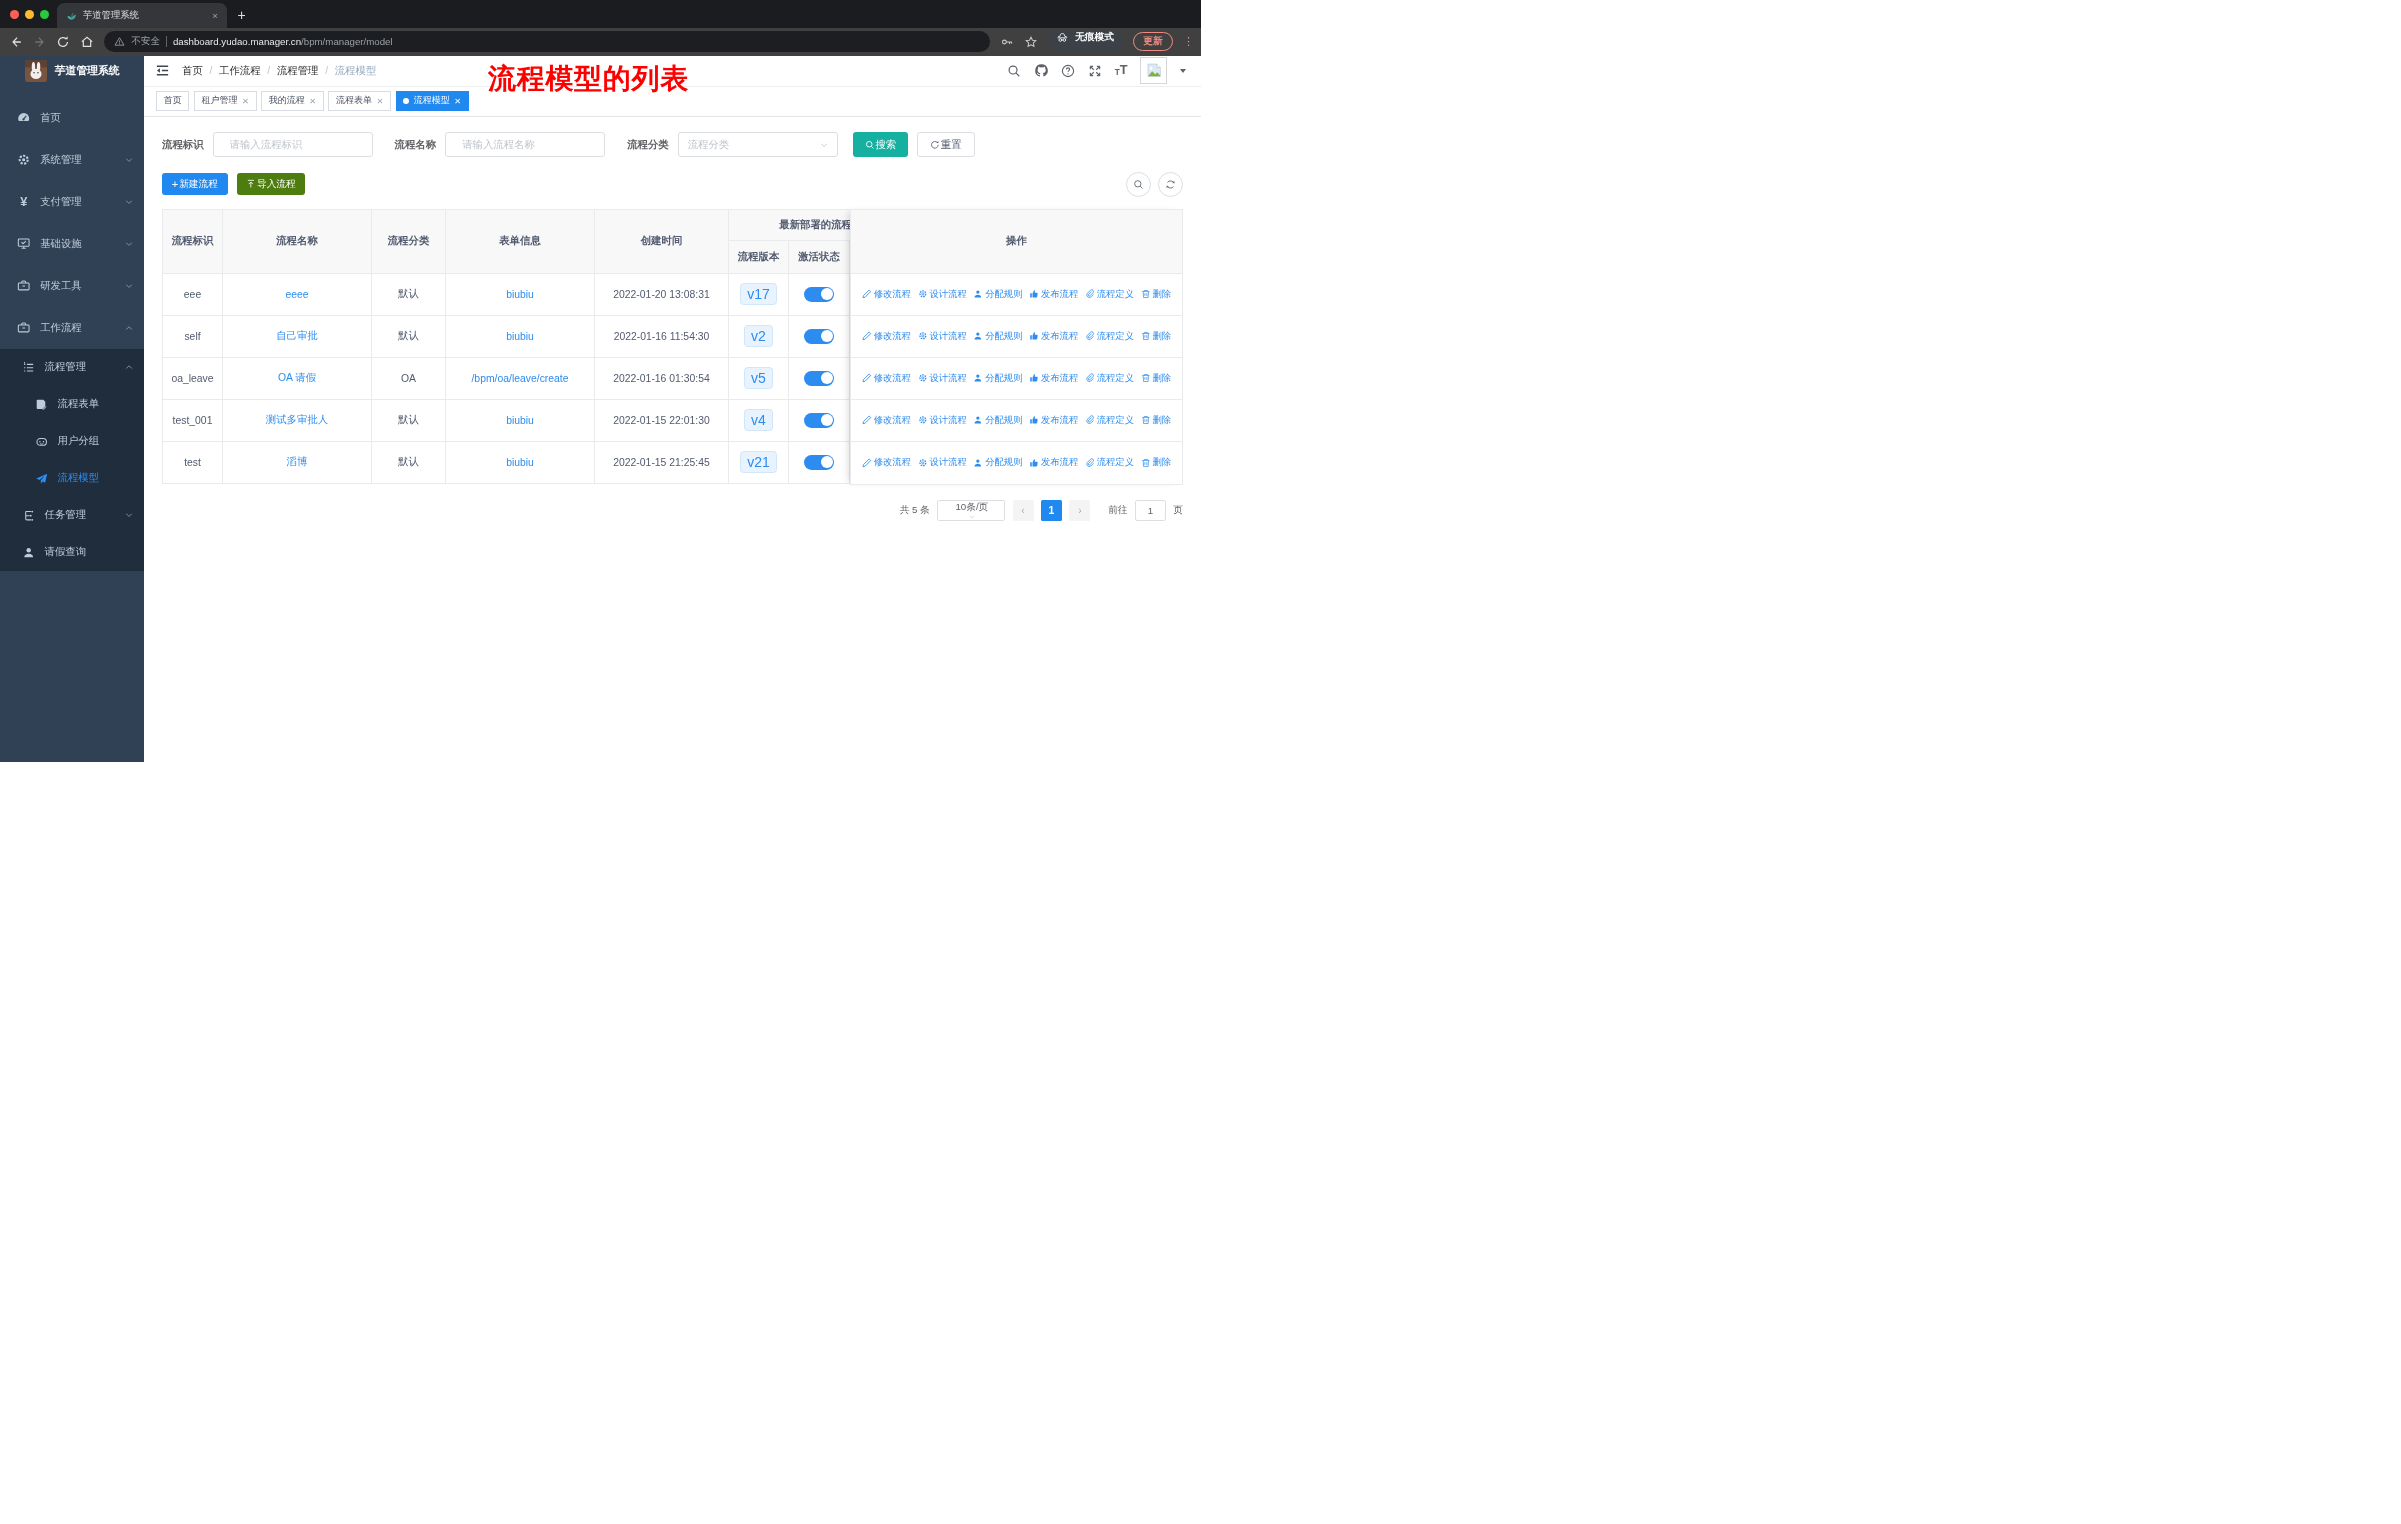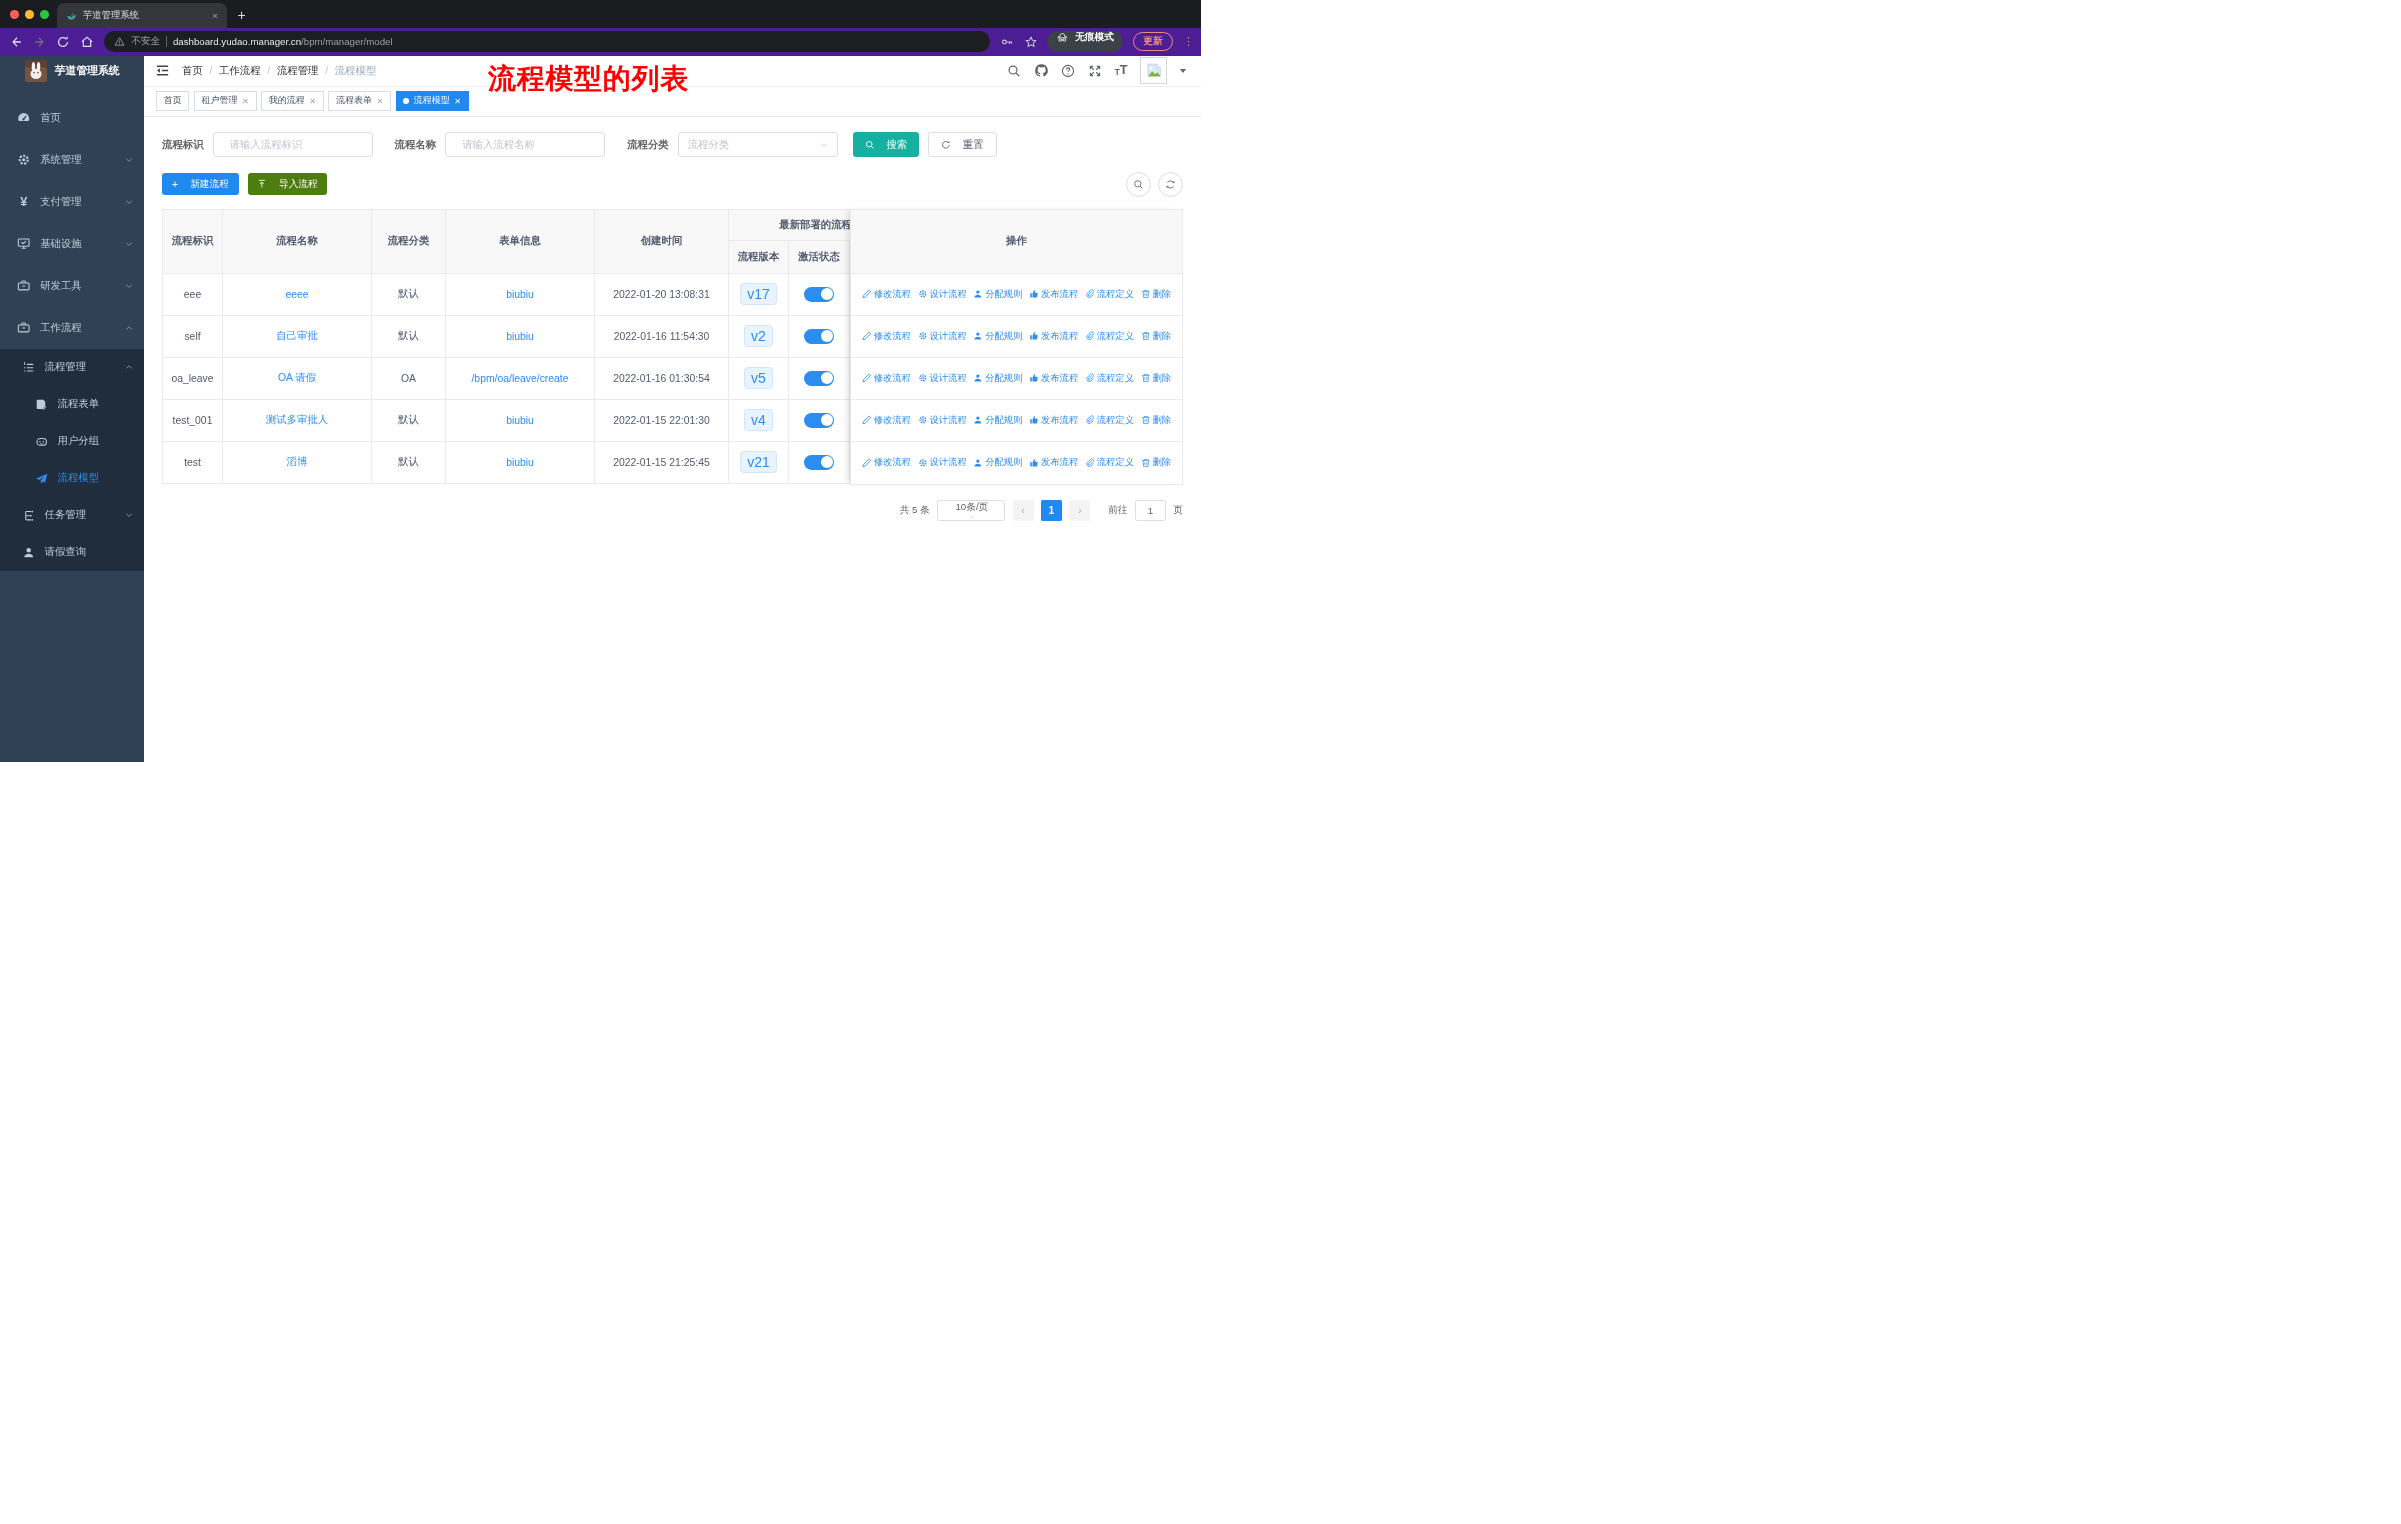--- a/index.html
+++ b/index.html
@@ -11,21 +11,21 @@
     display:flex; align-items:flex-end; }
   .traffic { position:absolute; left:10.4px; top:9.7px; display:flex; gap:6px; }
   .traffic i { width:9px; height:9px; border-radius:50%; display:block; }
   .dot-red{background:#ff5f57}.dot-yellow{background:#febc2e}.dot-green{background:#28c840}
   .tab { margin-left:57px; width:170px; height:24.6px; background:#35363a;
     border-radius:7.4px 7.4px 0 0; color:#dfe1e5; font-size:9.3px;
     display:flex; align-items:center; gap:6px; padding:0 9px; }
   .tab-close { margin-left:auto; color:#9aa0a6; font-size:9.7px; }
   .newtab { color:#dfe1e5; font-size:14px; margin:0 0 5.2px 10.4px; line-height:1; }
 
-  .toolbar { height:28px; background:#4c1d95; display:flex; align-items:center;
+  .toolbar { height:28px; background:#404040; display:flex; align-items:center;
     padding:0 9px; gap:9.7px; }
   .navic { width:14px; height:14px; flex:0 0 auto; }
   .addr { flex:1; height:21.6px; background:#1d1e22; border-radius:11px;
     display:flex; align-items:center; gap:6px; padding:0 10.4px;
     color:#9aa0a6; font-size:9.7px; min-width:0; }
   .addr .host { color:#e8eaed; }
   .addr .vdiv { width:0.7px; height:11px; background:#5f6368; }
   .chip { height:21px; background:#3c4047; border-radius:10.4px; display:flex;
     gap:6px; padding:0 9px; color:#fff; font-size:9.7px;font-weight:bold; }
   .update { height:19.4px; border:1.1px solid #ec8b81; border-radius:10.4px;
@@ -86,21 +86,21 @@
   .filter-row { display:flex; align-items:center; margin-top:4.5px; height:27px; }
   .flabel { font-size:10.4px; font-weight:bold; color:#606266; margin-right:9px; }
   .fin { width:160px; height:25px; border:0.7px solid #dcdee2; border-radius:3px;
     padding:0 16px; font-size:10.4px; color:#515a6e; outline:none; }
   .fin::placeholder { color:#bfc4cc; }
   .fsel { width:160px; height:25px; border:0.7px solid #dcdee2; border-radius:3px;
     padding:0 9px; font-size:10.4px; color:#bfc4cc; display:flex;
     align-items:center; justify-content:space-between; }
   .fgap { width:22px; }
   .btn { height:25px; border-radius:3px; border:none; display:flex;
-    align-items:center; gap:12px; font-size:10.4px; padding:0 12px; cursor:pointer; }
+    align-items:center; gap:1px; font-size:10.4px; padding:0 12px; cursor:pointer; }
   .btn-search { background:#16b0a0; color:#fff; margin-left:15px; }
   .btn-reset { background:#fff; color:#515a6e; border:0.7px solid #dcdee2;
     margin-left:9px; }
 
   
   .btn-row { margin-top:13.4px; display:flex; align-items:center; }
   .btn-sm { height:22px; font-size:9.7px; padding:0 9.7px; }
   .btn-create { background:#2089f0; color:#fff; }
   .btn-import { background:#4d7c0f; color:#fff; margin-left:9px; }
   .round-btns { margin-left:auto; display:flex; gap:7.4px; }

